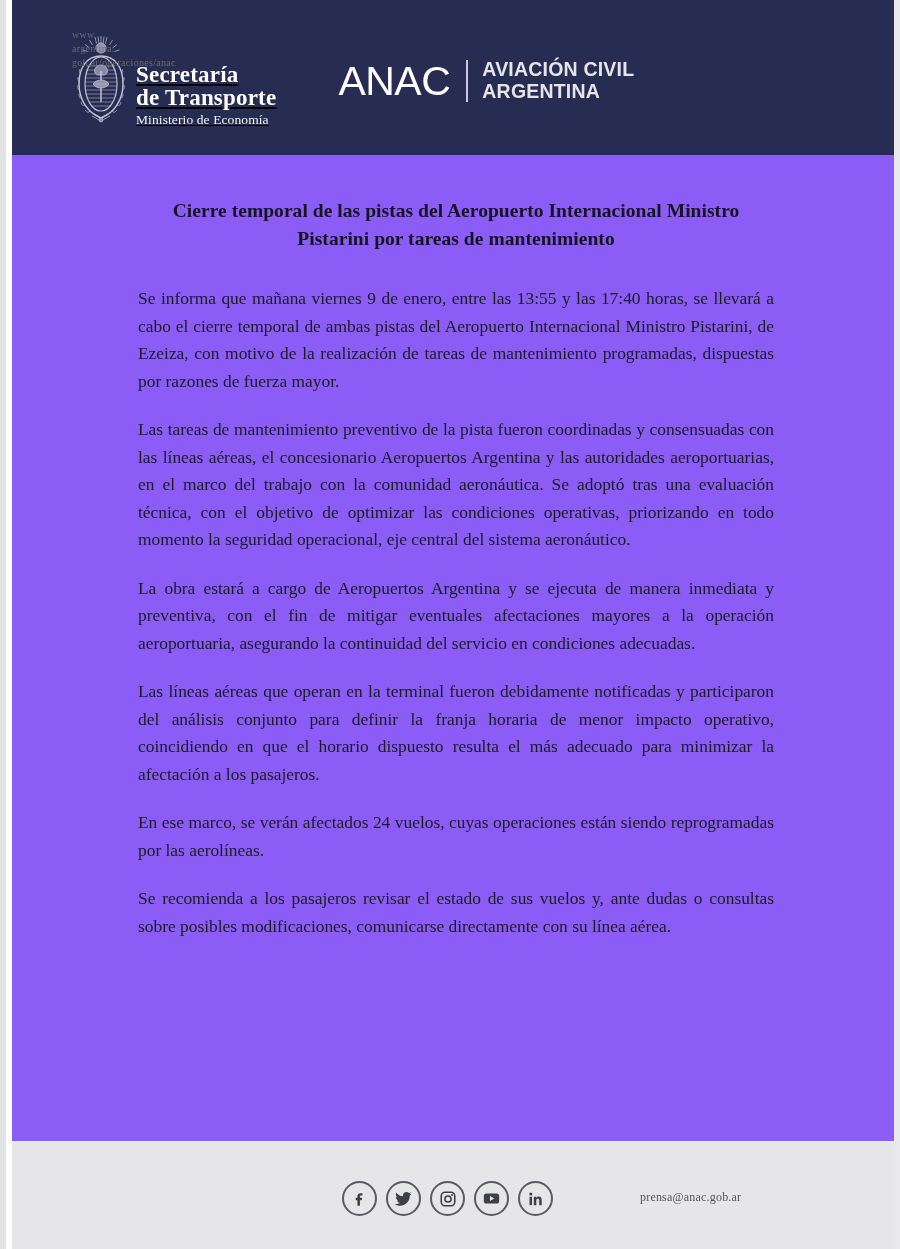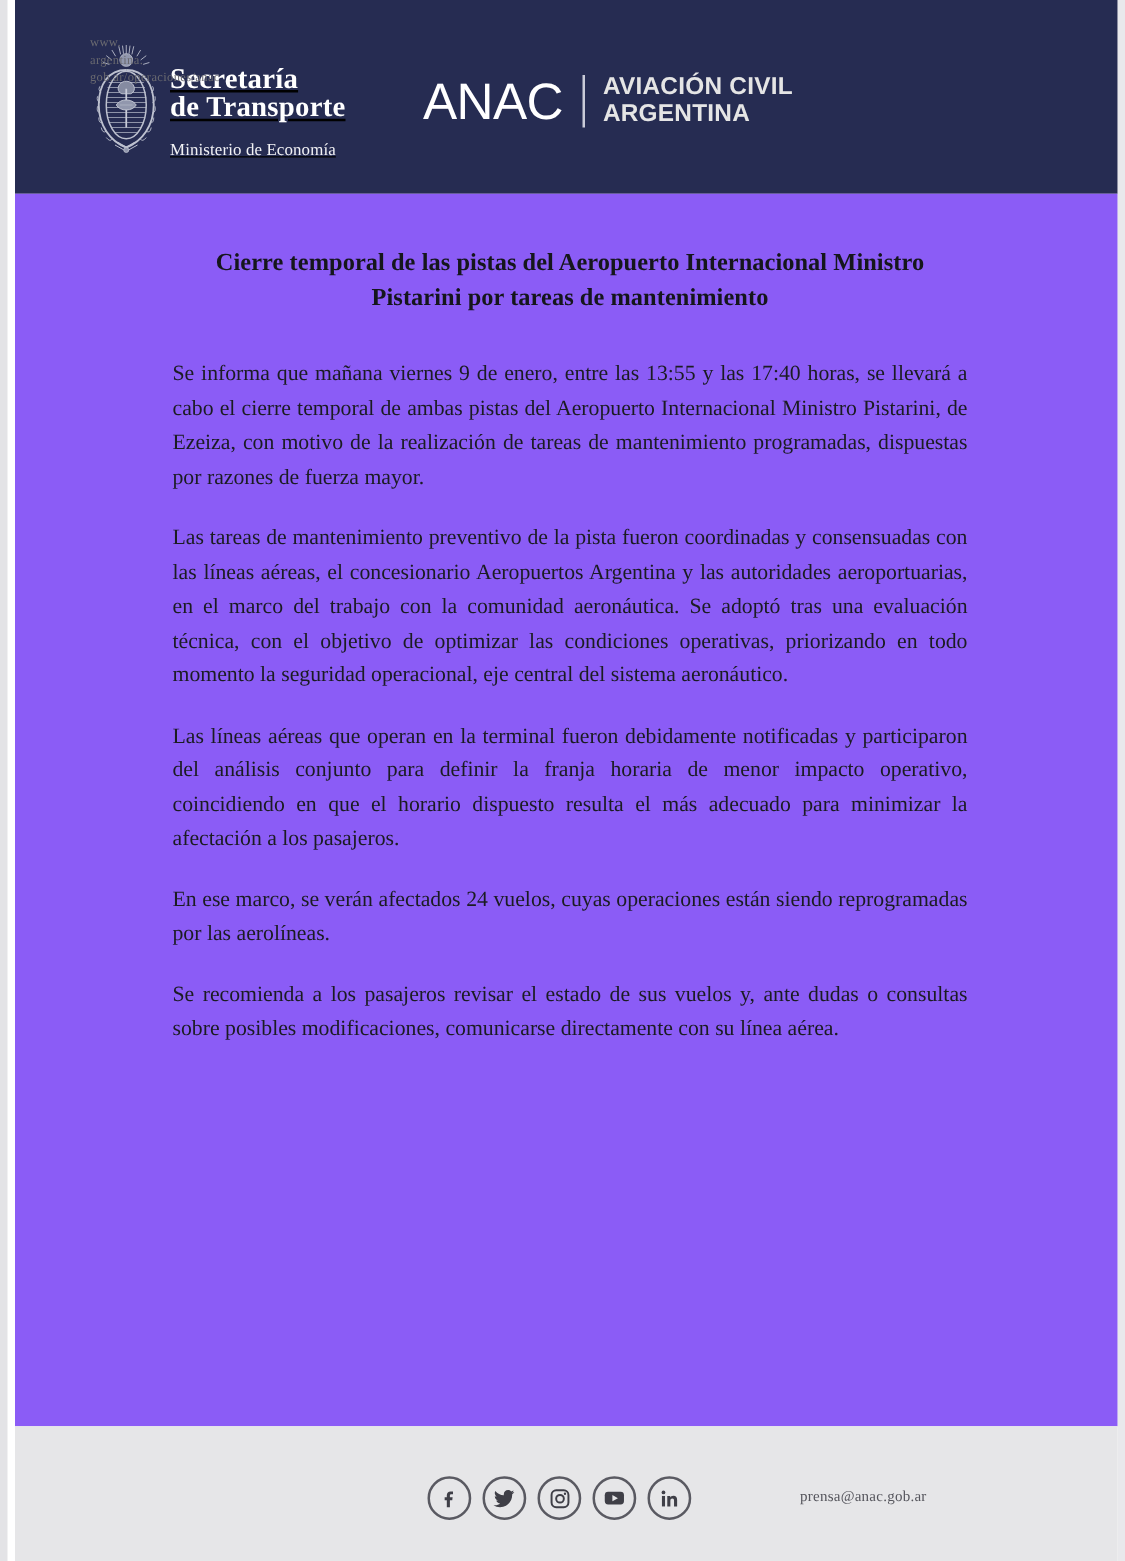--- a/index.html
+++ b/index.html
@@ -57,21 +57,21 @@
     font-family: "Liberation Serif", serif;
     font-weight: bold;
     font-size: 23px;
     letter-spacing: 0.2px;
     white-space: nowrap;
   }
   .brand-line2 { margin-top: 0; }
   .brand-line3 {
     font-family: "Liberation Serif", serif;
     font-size: 13.5px;
-    margin-top: 16px;
+    margin-top: 4px;
     letter-spacing: 0.1px;
     white-space: nowrap;
     color: #f2f2f5;
   }
   .anac-block {
     display: flex;
     align-items: center;
     margin-left: 62px;
     margin-top: 2px;
   }
@@ -277,20 +277,21 @@
       </div>
 
     </div>
   </div>
 
   <div class="doc-body">
     <div class="doc-title">Cierre temporal de las pistas del Aeropuerto Internacional Ministro Pistarini por tareas de mantenimiento</div>
     <div class="doc-content">
       <p>Se informa que mañana viernes 9 de enero, entre las 13:55 y las 17:40 horas, se llevará a cabo el cierre temporal de ambas pistas del Aeropuerto Internacional Ministro Pistarini, de Ezeiza, con motivo de la realización de tareas de mantenimiento programadas, dispuestas por razones de fuerza mayor.</p>
       <p>Las tareas de mantenimiento preventivo de la pista fueron coordinadas y consensuadas con las líneas aéreas, el concesionario Aeropuertos Argentina y las autoridades aeroportuarias, en el marco del trabajo con la comunidad aeronáutica. Se adoptó tras una evaluación técnica, con el objetivo de optimizar las condiciones operativas, priorizando en todo momento la seguridad operacional, eje central del sistema aeronáutico.</p>
+      <p>La obra estará a cargo de Aeropuertos Argentina y se ejecuta de manera inmediata y preventiva, con el fin de mitigar eventuales afectaciones mayores a la operación aeroportuaria, asegurando la continuidad del servicio en condiciones adecuadas.</p>
       <p>Las líneas aéreas que operan en la terminal fueron debidamente notificadas y participaron del análisis conjunto para definir la franja horaria de menor impacto operativo, coincidiendo en que el horario dispuesto resulta el más adecuado para minimizar la afectación a los pasajeros.</p>
       <p>En ese marco, se verán afectados 24 vuelos, cuyas operaciones están siendo reprogramadas por las aerolíneas.</p>
       <p>Se recomienda a los pasajeros revisar el estado de sus vuelos y, ante dudas o consultas sobre posibles modificaciones, comunicarse directamente con su línea aérea.</p>
     </div>
   </div>
 
   <div class="footer-band"></div>
 
   <div class="footer-url">
     <div>www.</div>

